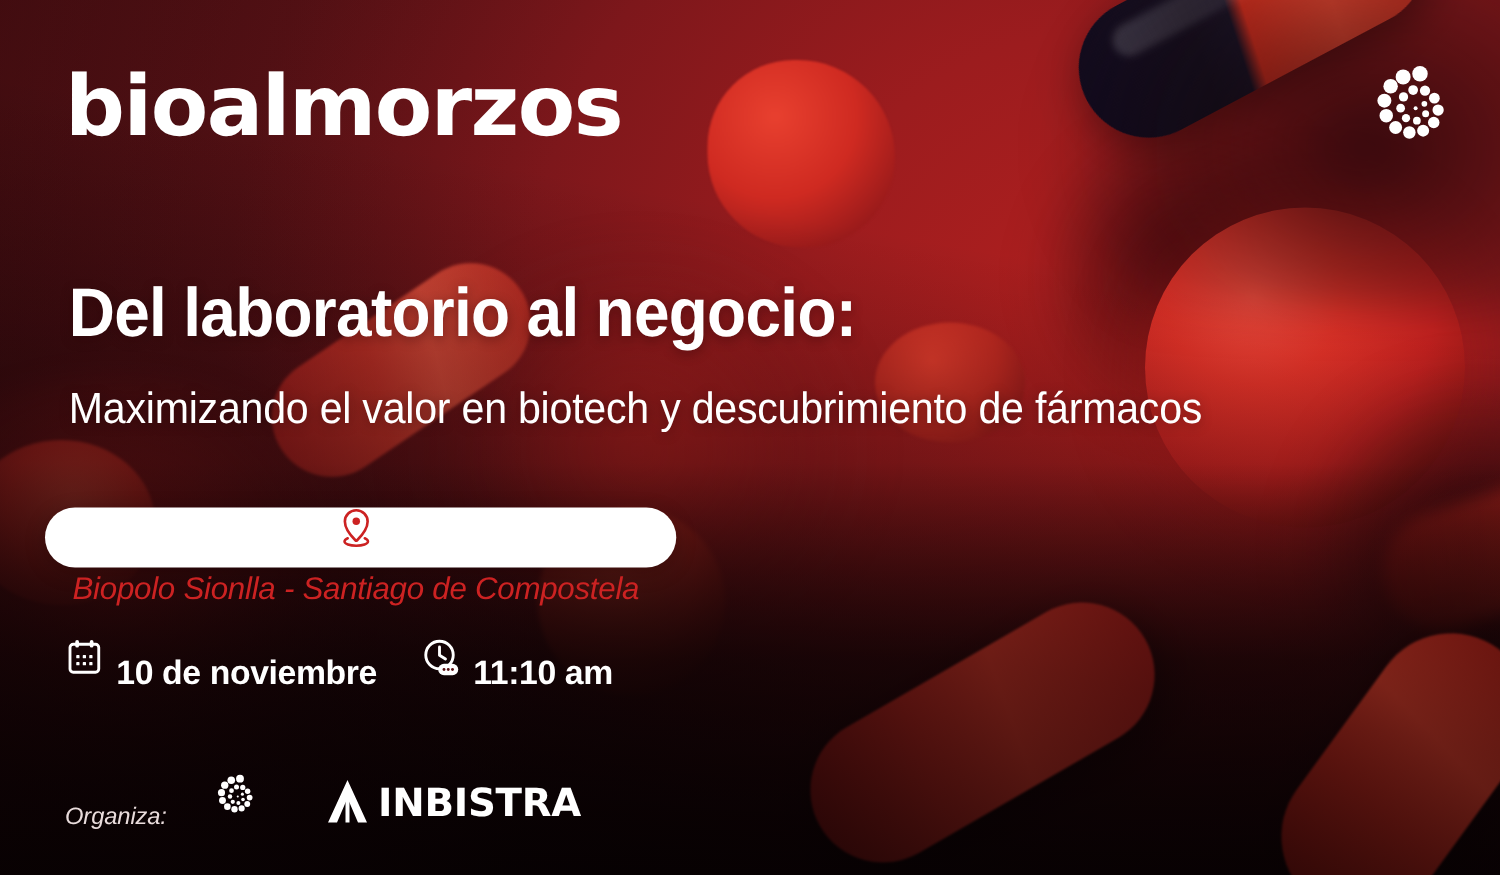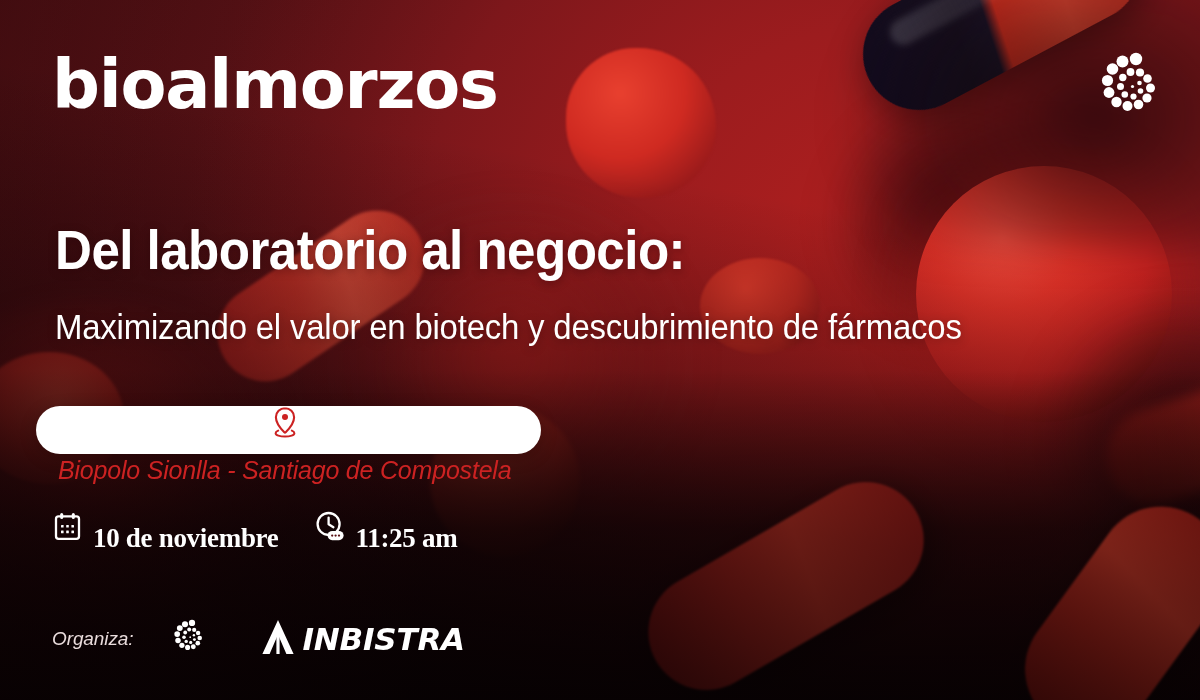--- a/index.html
+++ b/index.html
@@ -269,31 +269,31 @@
     align-items: center;
     gap: 11px;
   }
   .when-item .wi-icon { flex: 0 0 auto; display: block; }
   .when-text {
     font-size: 27px;
     font-weight: 700;
     color: #ffffff;
     letter-spacing: -0.3px;
     white-space: nowrap;
-    font-family: Liberation Serif, serif;
+    font-family: Liberation Sans, sans-serif;
     margin-top: 20px;
   }
 
   
   .footer {
     position: absolute;
     left: 52px;
     top: 614px;
     display: flex;
-    align-items: center;
+    align-items: flex-end;
     gap: 34px;
   }
   .organiza-label {
     font-size: 19px;
     font-style: italic;
     font-weight: 400;
     color: #e9dcdc;
     letter-spacing: -0.1px;
     white-space: nowrap;
     font-family: "Liberation Sans Narrow", "Liberation Sans", sans-serif;
@@ -309,21 +309,20 @@
     color: #ffffff;
     letter-spacing: -1.4px;
     line-height: 1;
     font-family: "DejaVu Sans", sans-serif;
   }
   .logo-inbistra {
     display: flex;
     align-items: center;
     gap: 3px;
     margin-left: 12px;
-    font-style: italic;
   }
   .inbistra-word {
     font-size: 31px;
     font-weight: 700;
     color: #ffffff;
     letter-spacing: -0.2px;
     line-height: 1;
     font-family: "DejaVu Sans", sans-serif;
   }
 
@@ -430,21 +429,21 @@
             <circle cx="13.6" cy="13.0" r="11.0" fill="none" stroke="#ffffff" stroke-width="2.3"></circle>
             <path d="M13.6 6.6 L13.6 13.2 L18.4 16.2" fill="none" stroke="#ffffff" stroke-width="2.3" stroke-linecap="round" stroke-linejoin="round"></path>
             <rect x="12.6" y="20.0" width="16.0" height="9.2" rx="4.6" fill="#ffffff"></rect>
             <g fill="#5a1014">
               <circle cx="17.2" cy="24.6" r="1.15"></circle>
               <circle cx="20.6" cy="24.6" r="1.15"></circle>
               <circle cx="24.0" cy="24.6" r="1.15"></circle>
             </g>
           </svg>
         </span>
-        <span class="when-text">11:25 am</span>
+        <span class="when-text">11:10 am</span>
       </div>
 
     </div>
 
     <div class="footer">
 
       <span class="organiza-label">Organiza:</span>
 
       <div class="logo-bioga">
         <span>

